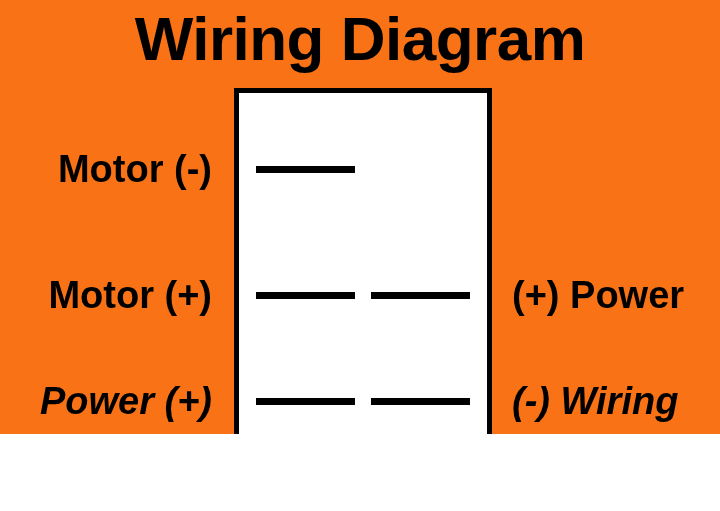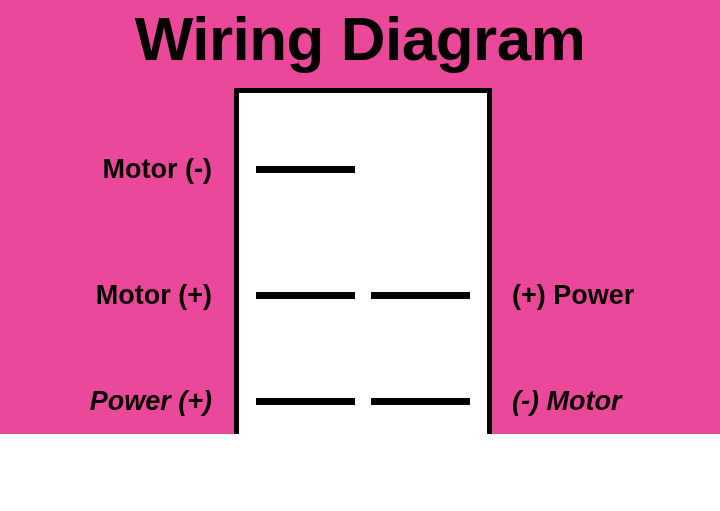--- a/index.html
+++ b/index.html
@@ -4,21 +4,21 @@
 <style>
   html, body {
     margin: 0;
     padding: 0;
     background: #ffffff;
   }
   #canvas {
     position: relative;
     width: 720px;
     height: 434px;
-    background: #ec4899;
+    background: #f97316;
     overflow: hidden;
     font-family: "Liberation Sans", "DejaVu Sans", sans-serif;
     -webkit-font-smoothing: antialiased;
   }
 
   
   #diagram-title {
     position: absolute;
     left: 0;
     top: 2px;
@@ -52,21 +52,21 @@
     height: 46px;
   }
   .terminal-row.row-1 { top: 146px; }
   .terminal-row.row-2 { top: 272px; }
   .terminal-row.row-3 { top: 378px; font-style: italic; }
 
   
   .side-label {
     position: absolute;
     top: 0;
-    font-size: 27px;
+    font-size: 38px;
     font-weight: bold;
     line-height: 46px;
     color: #000000;
     white-space: nowrap;
   }
   .side-label.left {
     left: 0;
     width: 212px;
     text-align: right;
     padding-right: 0;
@@ -106,16 +106,16 @@
     <div class="side-label left">Motor (+)</div>
     <div class="terminal-bar slot-left"></div>
     <div class="terminal-bar slot-right"></div>
     <div class="side-label right">(+) Power</div>
   </div>
 
   <div class="terminal-row row-3">
     <div class="side-label left">Power (+)</div>
     <div class="terminal-bar slot-left"></div>
     <div class="terminal-bar slot-right"></div>
-    <div class="side-label right">(-) Motor</div>
+    <div class="side-label right">(-) Wiring</div>
   </div>
 
 </div>
 
 </body></html>

